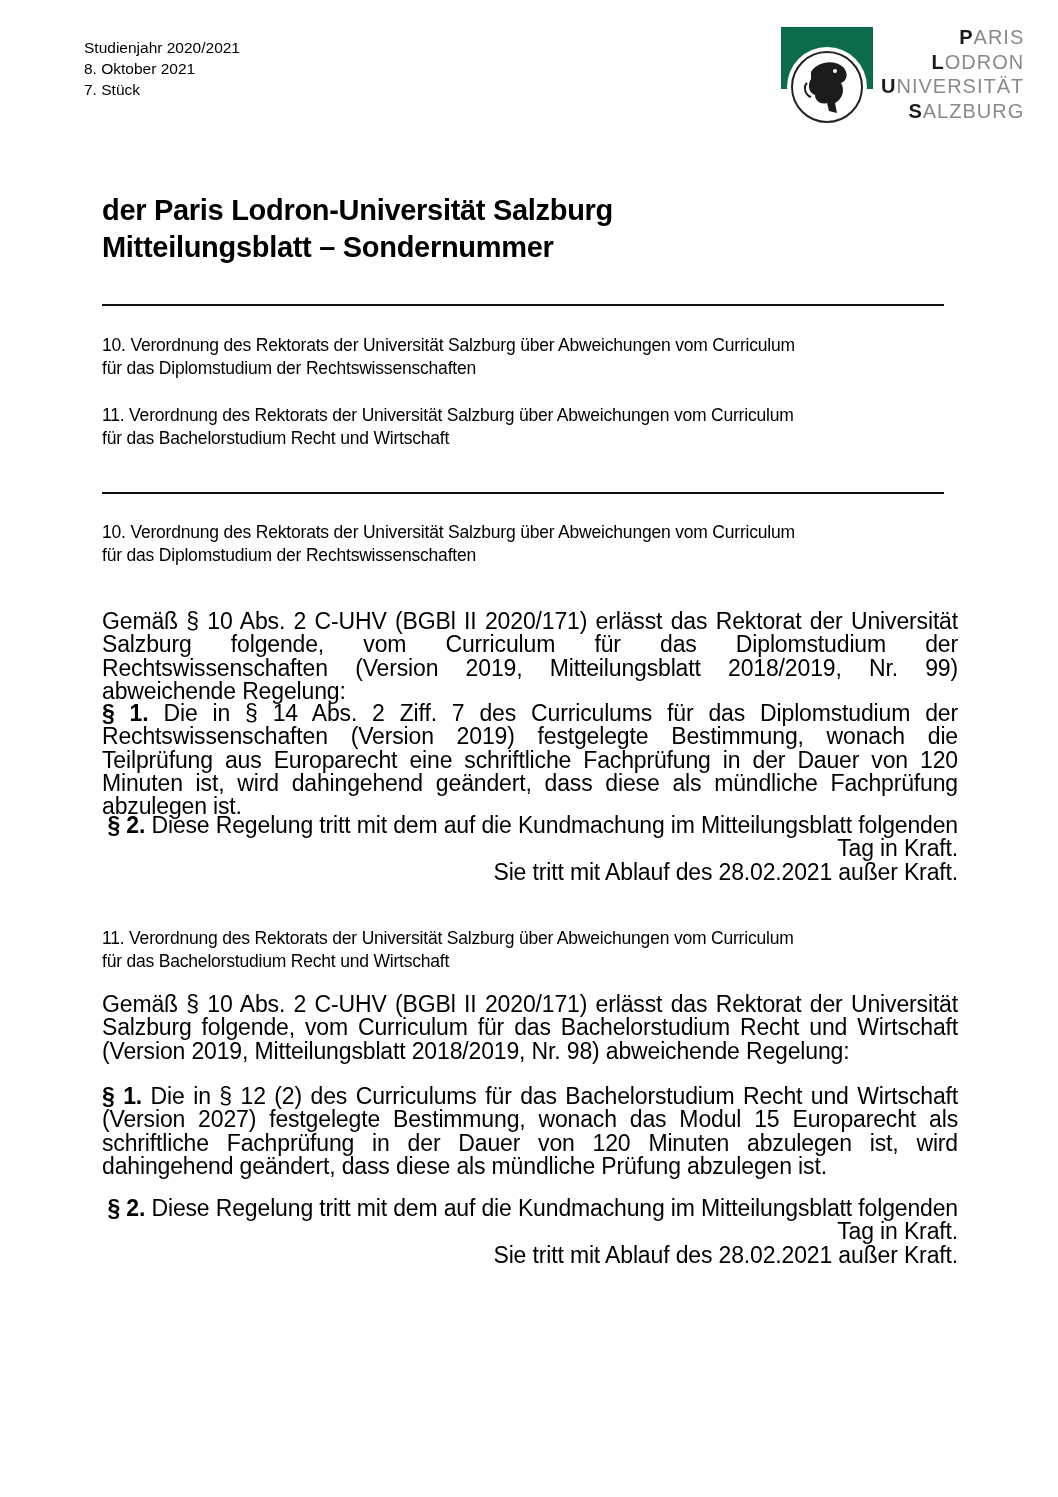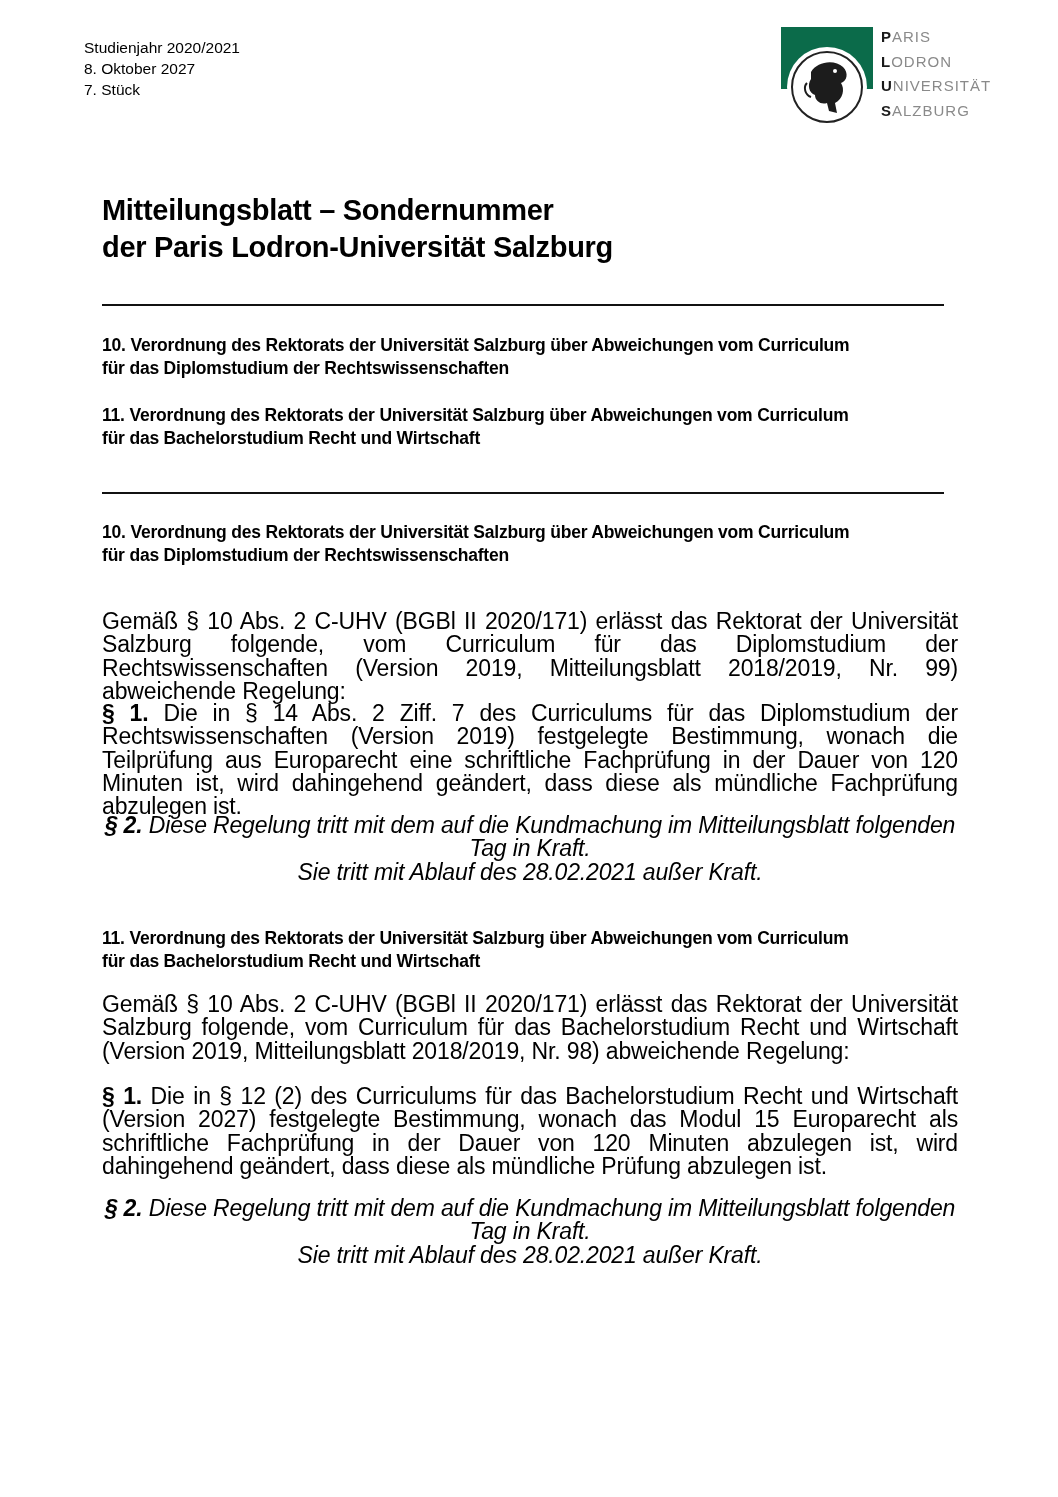--- a/index.html
+++ b/index.html
@@ -1,39 +1,39 @@
 <!DOCTYPE html>
 <html><head>
 <meta charset="utf-8">
 <style>
   html, body { margin: 0; padding: 0; background: #ffffff; }
   body { width: 1058px; height: 1497px; position: relative; overflow: hidden;
          font-family: "Liberation Sans", sans-serif; color: #000; }
   .meta { position: absolute; left: 84px; top: 37px; font-size: 15.5px; line-height: 21px; }
   .logo { position: absolute; left: 781px; top: 27px; width: 260px; height: 100px; }
   .logo-mark { position: absolute; left: 0; top: 0; width: 92px; height: 100px; }
-  .logo-text { position: absolute; left: 100px; top: -2px; font-size: 15px; line-height: 24.5px;
-               color: #8a8a8a; letter-spacing: 1px; }
+  .logo-text { position: absolute; left: 100px; top: -2px; font-size: 20px; line-height: 24.5px;
+               color: #8a8a8a; letter-spacing: 1px; text-align: right; }
   .logo-text b { color: #1a1a1a; font-weight: bold; }
   .title { position: absolute; left: 102px; top: 192px; font-size: 29px; font-weight: bold;
            line-height: 37px; letter-spacing: -0.3px; }
   .rule { position: absolute; left: 102px; width: 842px; height: 0; border-top: 2px solid #111; }
-  .h { position: absolute; left: 102px; width: 860px; font-size: 17.5px; font-weight: bold;
+  .h { position: absolute; left: 102px; width: 860px; font-size: 17.5px; font-weight: normal;
        line-height: 23px; letter-spacing: -0.2px; }
   .p { position: absolute; left: 102px; width: 856px; font-size: 23px; line-height: 23.3px;
        text-align: justify; letter-spacing: -0.15px; }
   .p b { font-weight: bold; }
-  .nb { text-align: center; font-style: italic; }
+  .nb { text-align: right; }
 </style>
 </head>
 <body>
 
 <div class="meta">
   <div>Studienjahr 2020/2021</div>
-  <div>8. Oktober 2027</div>
+  <div>8. Oktober 2021</div>
   <div>7. Stück</div>
 </div>
 
 <div class="logo">
   <svg class="logo-mark" viewBox="0 0 92 100">
     <rect x="0" y="0" width="92" height="62" fill="#0b6b4a"></rect>
     <circle cx="46" cy="60" r="40" fill="#ffffff"></circle>
     <circle cx="46" cy="60" r="35" fill="none" stroke="#222" stroke-width="2"></circle>
     <path d="M30 45 C36 34, 54 32, 62 40 C68 46, 66 54, 60 56 C64 62, 62 72, 54 76 L56 86 L48 84 L46 76 C40 78, 34 74, 34 68 C28 66, 26 58, 30 52 Z" fill="#1c1c1c"></path>
     <path d="M26 56 C22 60, 24 68, 30 70" fill="none" stroke="#1c1c1c" stroke-width="2"></path>
@@ -41,22 +41,22 @@
   </svg>
   <div class="logo-text">
     <div><b>P</b><span>ARIS</span></div>
     <div><b>L</b><span>ODRON</span></div>
     <div><b>U</b><span>NIVERSITÄT</span></div>
     <div><b>S</b><span>ALZBURG</span></div>
   </div>
 </div>
 
 <div class="title">
+  <div>der Paris Lodron-Universität Salzburg</div>
   <div>Mitteilungsblatt – Sondernummer</div>
-  <div>der Paris Lodron-Universität Salzburg</div>
 </div>
 
 <div class="rule" style="top:304px"></div>
 
 <div class="h" style="top:334px">
   <div>10. Verordnung des Rektorats der Universität Salzburg über Abweichungen vom Curriculum</div>
   <div>für das Diplomstudium der Rechtswissenschaften</div>
 </div>
 <div class="h" style="top:404px">
   <div>11. Verordnung des Rektorats der Universität Salzburg über Abweichungen vom Curriculum</div>

